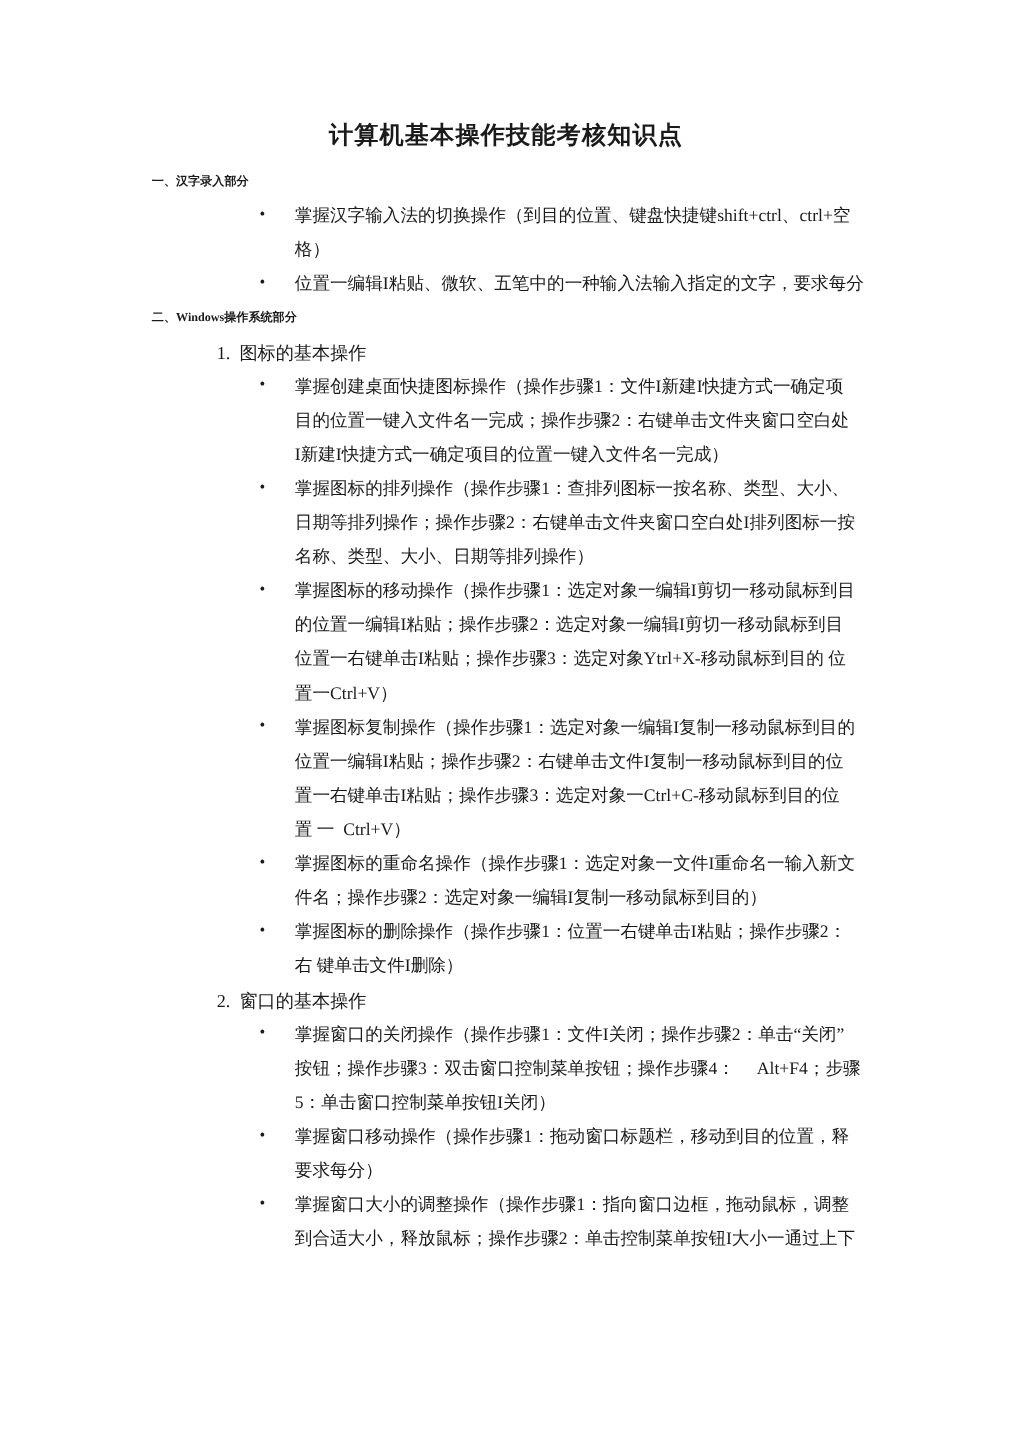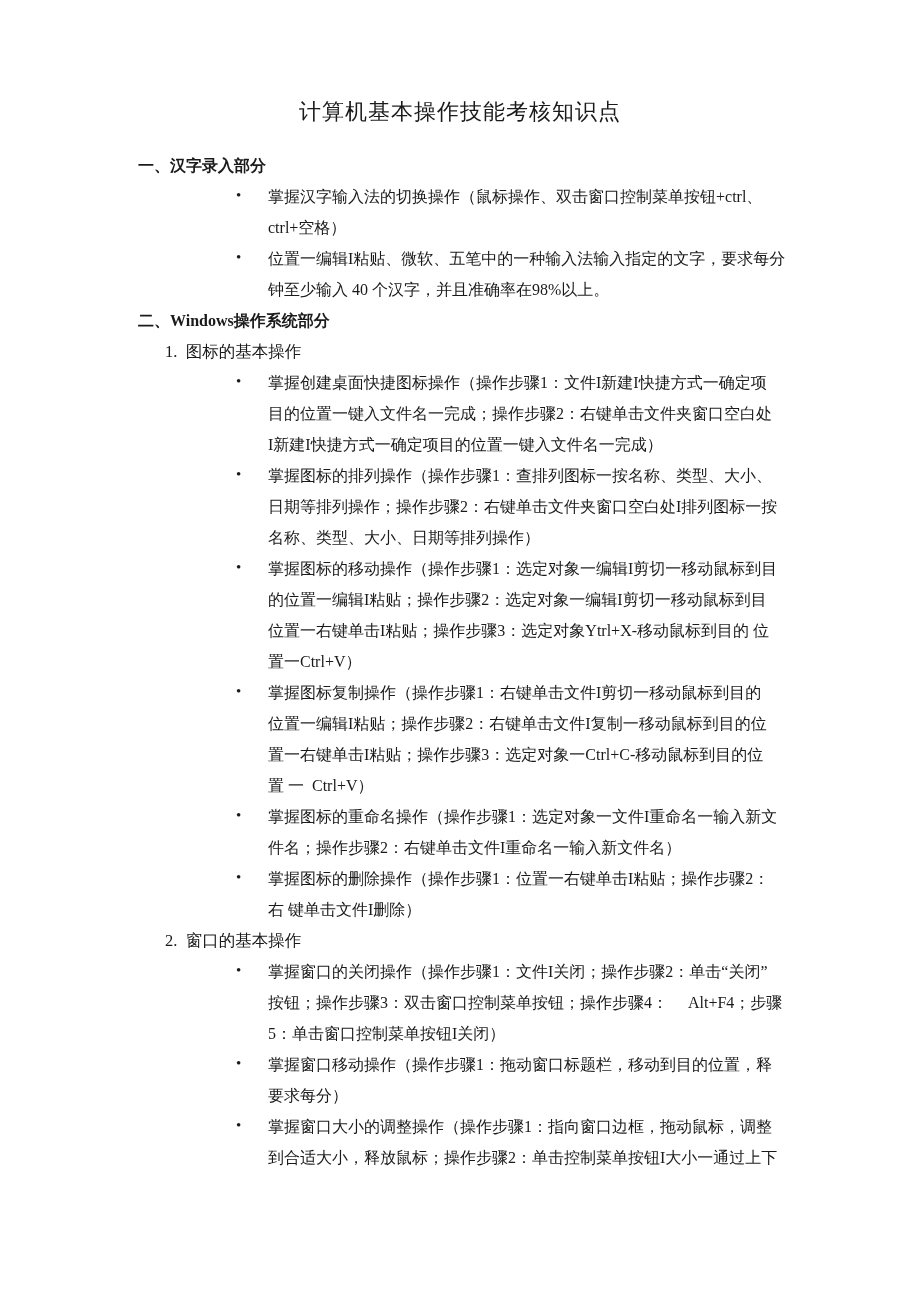--- a/index.html
+++ b/index.html
@@ -12,47 +12,48 @@
   }
   .page {
     position: relative;
     width: 920px;
     height: 1302px;
     overflow: hidden;
     background: #ffffff;
   }
   .doc-title {
     position: absolute;
-    top: 97px;
+    top: 108px;
     left: 0;
     width: 920px;
     text-align: center;
     font-size: 22px;
-    font-weight: normal;
+    font-weight: bold;
     letter-spacing: 1px;
     white-space: pre;
   }
   .doc-body {
     position: absolute;
     top: 150px;
     left: 0;
     width: 920px;
     font-size: 16px;
     line-height: 31px;
   }
   .section-heading {
     padding-left: 138px;
-    font-size: 16px;
+    font-size: 11px;
     font-weight: bold;
     white-space: pre;
   }
   .numbered-heading {
     padding-left: 165px;
     font-size: 16.5px;
     white-space: pre;
+    margin-left: 32px;
   }
   .bullet-item {
     position: relative;
     padding-left: 268px;
     padding-right: 120px;
   }
   .bullet-marker {
     position: absolute;
     left: 236px;
     top: -1px;
@@ -64,26 +65,25 @@
 </style>
 </head>
 <body>
 
 <div class="page">
   <div class="doc-title">计算机基本操作技能考核知识点</div>
   <div class="doc-body">
       <div class="section-heading">一、汉字录入部分</div>
       <div class="bullet-item">
         <span class="bullet-marker">•</span>
-        <div class="bullet-line">掌握汉字输入法的切换操作（鼠标操作、双击窗口控制菜单按钮+ctrl、ctrl+空格）</div>
+        <div class="bullet-line">掌握汉字输入法的切换操作（到目的位置、键盘快捷键shift+ctrl、ctrl+空格）</div>
       </div>
       <div class="bullet-item">
         <span class="bullet-marker">•</span>
         <div class="bullet-line">位置一编辑I粘贴、微软、五笔中的一种输入法输入指定的文字，要求每分</div>
-        <div class="bullet-line">钟至少输入 40 个汉字，并且准确率在98%以上。</div>
       </div>
       <div class="section-heading">二、Windows操作系统部分</div>
       <div class="numbered-heading">1.  图标的基本操作</div>
       <div class="bullet-item">
         <span class="bullet-marker">•</span>
         <div class="bullet-line">掌握创建桌面快捷图标操作（操作步骤1：文件I新建I快捷方式一确定项</div>
         <div class="bullet-line">目的位置一键入文件名一完成；操作步骤2：右键单击文件夹窗口空白处</div>
         <div class="bullet-line">I新建I快捷方式一确定项目的位置一键入文件名一完成）</div>
       </div>
       <div class="bullet-item">
@@ -94,29 +94,29 @@
       </div>
       <div class="bullet-item">
         <span class="bullet-marker">•</span>
         <div class="bullet-line">掌握图标的移动操作（操作步骤1：选定对象一编辑I剪切一移动鼠标到目</div>
         <div class="bullet-line">的位置一编辑I粘贴；操作步骤2：选定对象一编辑I剪切一移动鼠标到目</div>
         <div class="bullet-line">位置一右键单击I粘贴；操作步骤3：选定对象Ytrl+X-移动鼠标到目的 位</div>
         <div class="bullet-line">置一Ctrl+V）</div>
       </div>
       <div class="bullet-item">
         <span class="bullet-marker">•</span>
-        <div class="bullet-line">掌握图标复制操作（操作步骤1：右键单击文件I剪切一移动鼠标到目的</div>
+        <div class="bullet-line">掌握图标复制操作（操作步骤1：选定对象一编辑I复制一移动鼠标到目的</div>
         <div class="bullet-line">位置一编辑I粘贴；操作步骤2：右键单击文件I复制一移动鼠标到目的位</div>
         <div class="bullet-line">置一右键单击I粘贴；操作步骤3：选定对象一Ctrl+C-移动鼠标到目的位</div>
         <div class="bullet-line">置 一  Ctrl+V）</div>
       </div>
       <div class="bullet-item">
         <span class="bullet-marker">•</span>
         <div class="bullet-line">掌握图标的重命名操作（操作步骤1：选定对象一文件I重命名一输入新文</div>
-        <div class="bullet-line">件名；操作步骤2：右键单击文件I重命名一输入新文件名）</div>
+        <div class="bullet-line">件名；操作步骤2：选定对象一编辑I复制一移动鼠标到目的）</div>
       </div>
       <div class="bullet-item">
         <span class="bullet-marker">•</span>
         <div class="bullet-line">掌握图标的删除操作（操作步骤1：位置一右键单击I粘贴；操作步骤2：</div>
         <div class="bullet-line">右 键单击文件I删除）</div>
       </div>
       <div class="numbered-heading">2.  窗口的基本操作</div>
       <div class="bullet-item">
         <span class="bullet-marker">•</span>
         <div class="bullet-line">掌握窗口的关闭操作（操作步骤1：文件I关闭；操作步骤2：单击“关闭”</div>

